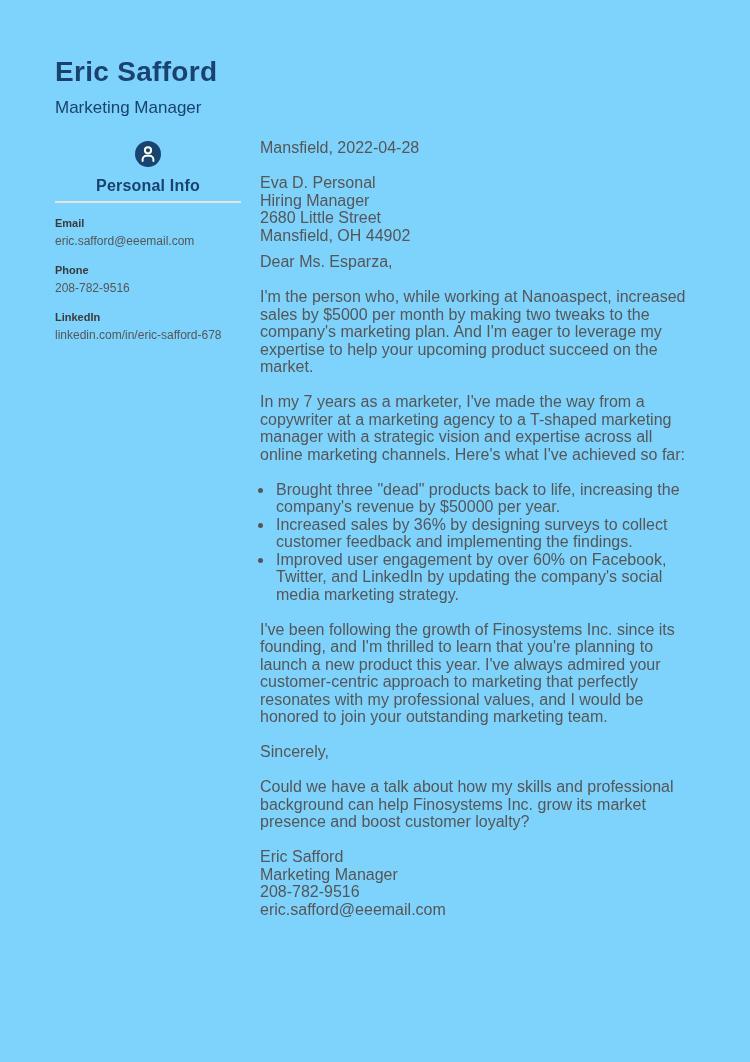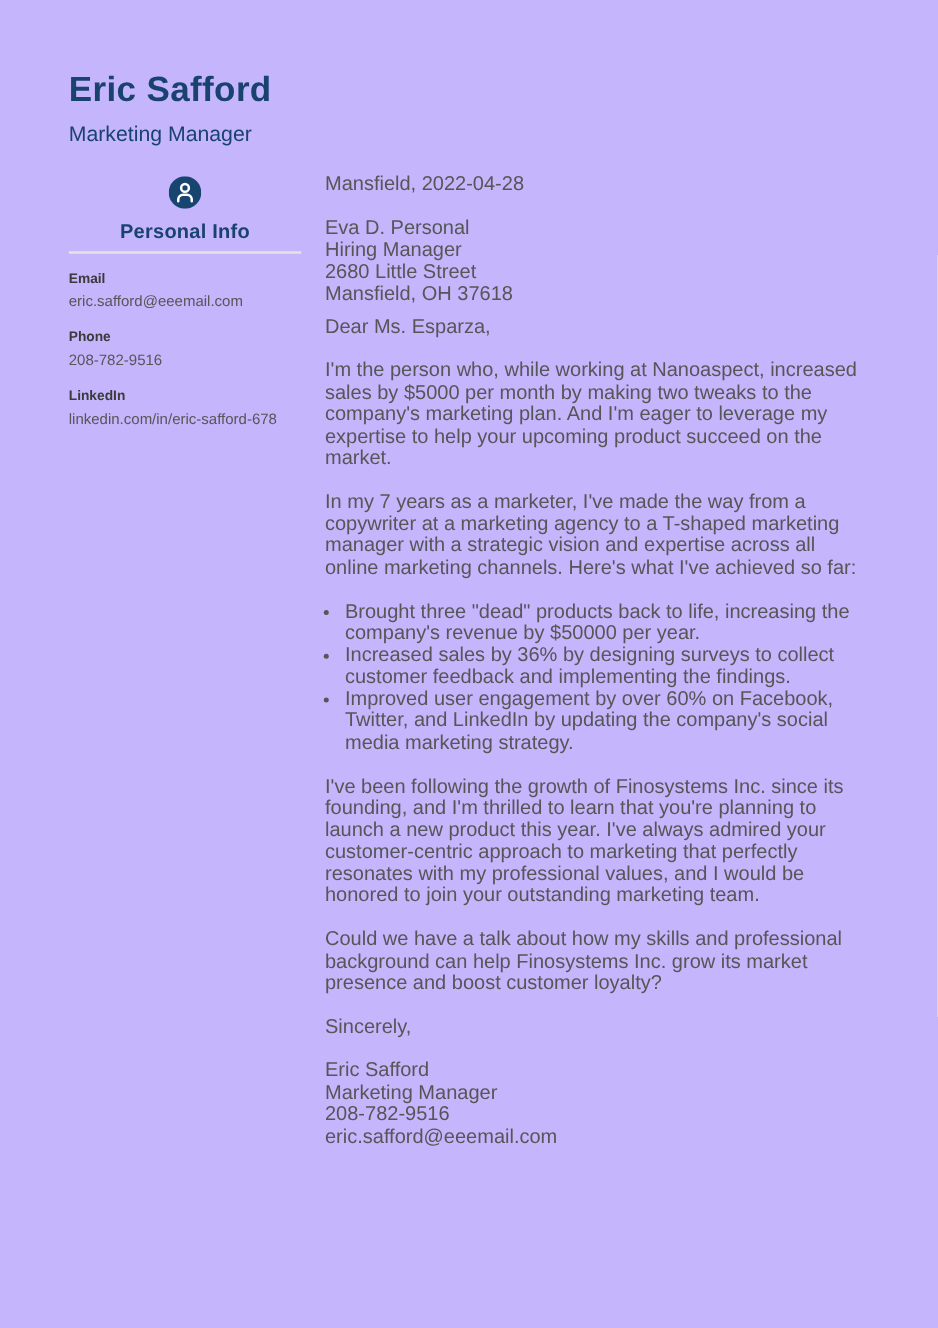--- a/index.html
+++ b/index.html
@@ -12,21 +12,21 @@
     height: 1062px;
     font-family: "Liberation Sans", sans-serif;
     color: var(--body, #565656);
     position: relative;
     overflow: hidden;
   }
   .page {
     position: relative;
     width: 750px;
     height: 1062px;
-    background: #c4b5fd;
+    background: #7dd3fc;
   }
 
   
   .doc-header {
     position: absolute;
     left: 55px;
     top: 57px;
   }
   .candidate-name {
     margin: 0;
@@ -149,38 +149,38 @@
     </div>
   </aside>
 
   <main class="letter">
     <p>Mansfield, 2022-04-28</p>
 
     <div class="recipient-block">
       <p>Eva D. Personal</p>
       <p>Hiring Manager</p>
       <p>2680 Little Street</p>
-      <p>Mansfield, OH 37618</p>
+      <p>Mansfield, OH 44902</p>
     </div>
 
     <p class="salutation">Dear Ms. Esparza,</p>
 
     <p>I'm the person who, while working at Nanoaspect, increased sales by $5000 per month by making two tweaks to the company's marketing plan. And I'm eager to leverage my expertise to help your upcoming product succeed on the market.</p>
     <p>In my 7 years as a marketer, I've made the way from a copywriter at a marketing agency to a T-shaped marketing manager with a strategic vision and expertise across all online marketing channels. Here's what I've achieved so far:</p>
 
     <ul class="achievements">
       <li>Brought three "dead" products back to life, increasing the company's revenue by $50000 per year.</li>
       <li>Increased sales by 36% by designing surveys to collect customer feedback and implementing the findings.</li>
       <li>Improved user engagement by over 60% on Facebook, Twitter, and LinkedIn by updating the company's social media marketing strategy.</li>
     </ul>
 
     <p>I've been following the growth of Finosystems Inc. since its founding, and I'm thrilled to learn that you're planning to launch a new product this year. I've always admired your customer-centric approach to marketing that perfectly resonates with my professional values, and I would be honored to join your outstanding marketing team.</p>
+    <p>Sincerely,</p>
+
     <p>Could we have a talk about how my skills and professional background can help Finosystems Inc. grow its market presence and boost customer loyalty?</p>
-
-    <p>Sincerely,</p>
 
     <div class="signature-block">
       <p>Eric Safford</p>
       <p>Marketing Manager</p>
       <p>208-782-9516</p>
       <p>eric.safford@eeemail.com</p>
     </div>
   </main>
 
 </div>

